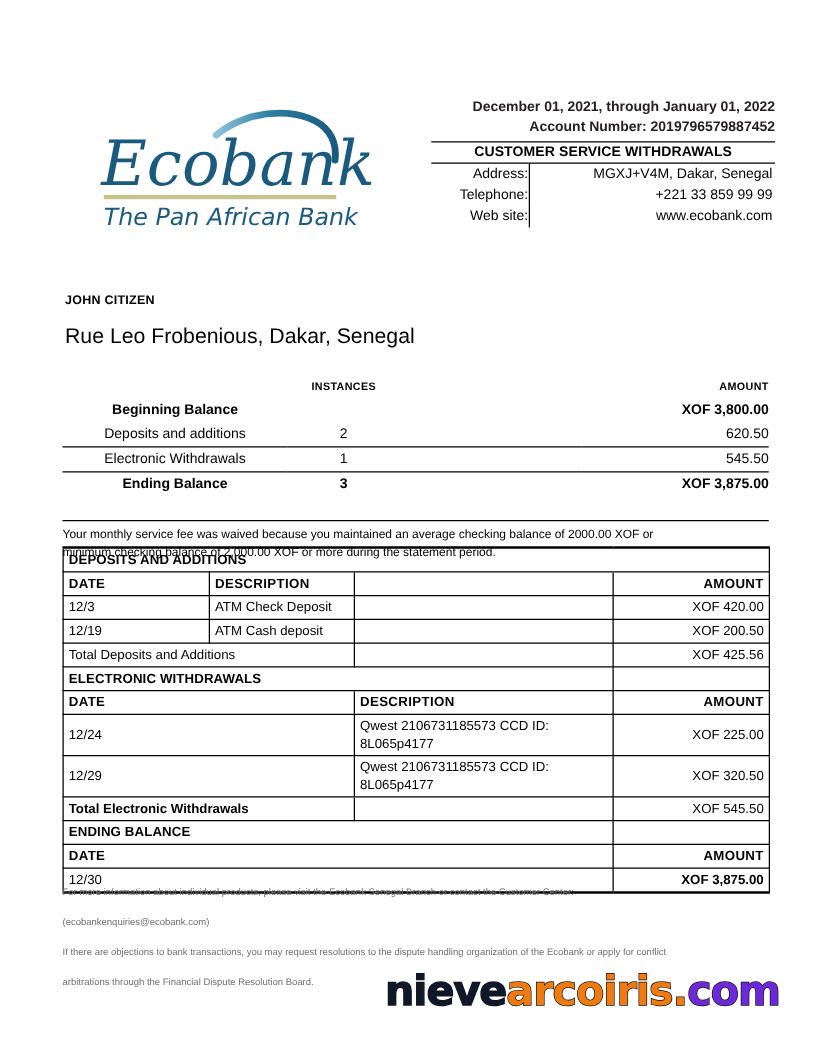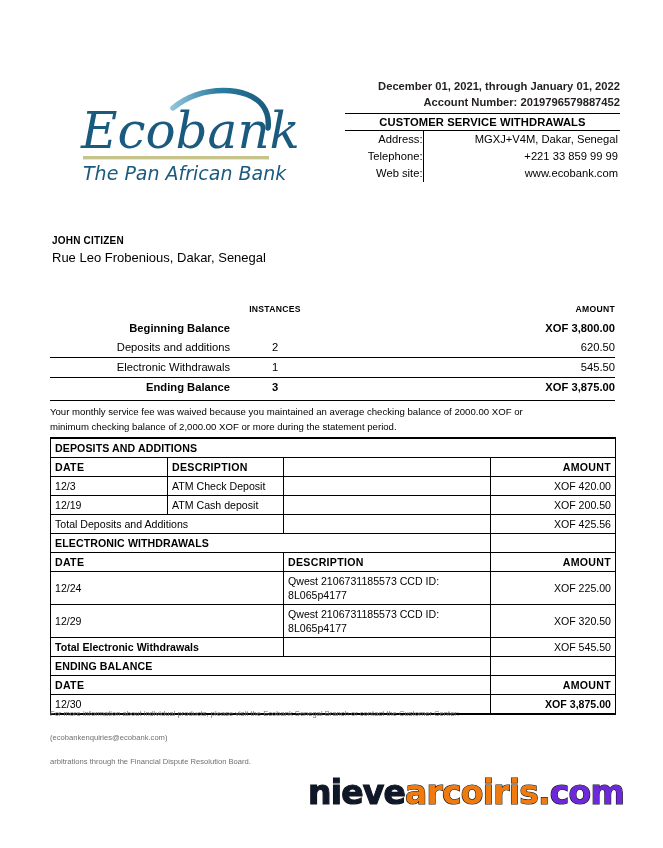--- a/index.html
+++ b/index.html
@@ -74,23 +74,23 @@
   .customer {
     position: absolute;
     left: 52px; top: 232px;
   }
   .cust-name {
     font-size: 10px; font-weight: bold;
     letter-spacing: .2px;
     line-height: 17px;
   }
   .cust-addr {
-    font-size: 13px;
+    font-size: 17px;
     line-height: 17px;
-    margin-top: 0;
+    margin-top: 11px;
   }
 
   
   .summary {
     position: absolute;
     left: 50px; top: 300px;
     width: 565px;
   }
   .sec-title {
     font-size: 11.6px; font-weight: bold;
@@ -100,30 +100,30 @@
   table.sum {
     width: 100%;
     border-collapse: collapse;
     font-size: 11.2px;
   }
   table.sum td { padding: 2px 0 2px 0; line-height: 15px; }
   .sum-hdr td {
     font-size: 8.6px; font-weight: bold; letter-spacing: .3px;
     padding-bottom: 4px;
   }
-  .c-label { width: 180px; text-align: right; margin-top: 11px; }
+  .c-label { width: 180px; text-align: center; margin-top: 11px; }
   .c-inst  { width: 90px;  text-align: center; }
   .c-pad   { }
   .c-amt   { width: 150px; text-align: right; }
   .rule-t td { border-top: 1.4px solid #000; }
   .bold td { font-weight: bold; }
   .note {
     font-size: 9.6px;
     line-height: 15px;
-    margin-top: 3px;
+    margin-top: 19px;
     padding-top: 3px;
     border-top: 1.4px solid #000;
   }
 
   
   .detail {
     position: absolute;
     left: 50px; top: 437px;
     width: 565px;
   }
@@ -376,20 +376,21 @@
           <td class="thick-b ta-r b">XOF 3,875.00</td>
         </tr>
 
       </tbody>
     </table>
   </div>
 
   <div class="footer">
     <p>For more information about individual products, please visit the Ecobank Senegal Branch or contact the Customer Center:</p>
     <p>(ecobankenquiries@ecobank.com)</p>
+    <p>If there are objections to bank transactions, you may request resolutions to the dispute handling organization of the Ecobank or apply for conflict</p>
     <p>arbitrations through the Financial Dispute Resolution Board.</p>
   </div>
 
   <div class="watermark">
     <span class="wm-a">nieve</span><span class="wm-b">arcoiris.</span><span class="wm-c">com</span>
   </div>
 
 </div>
 
 </body></html>

